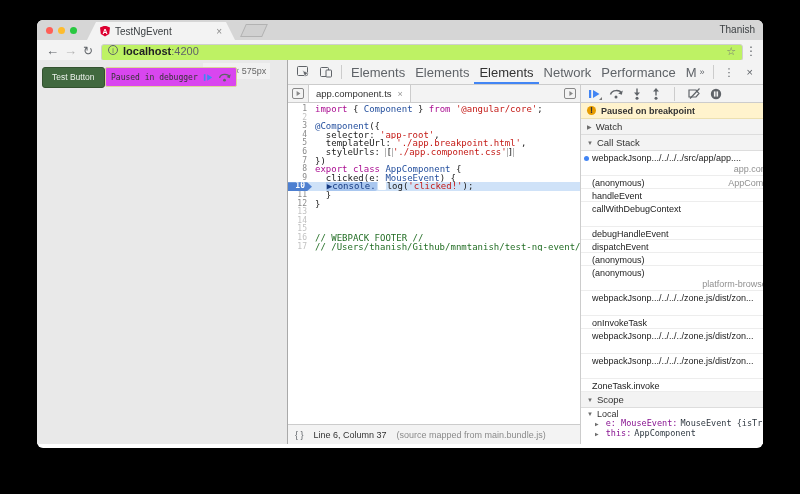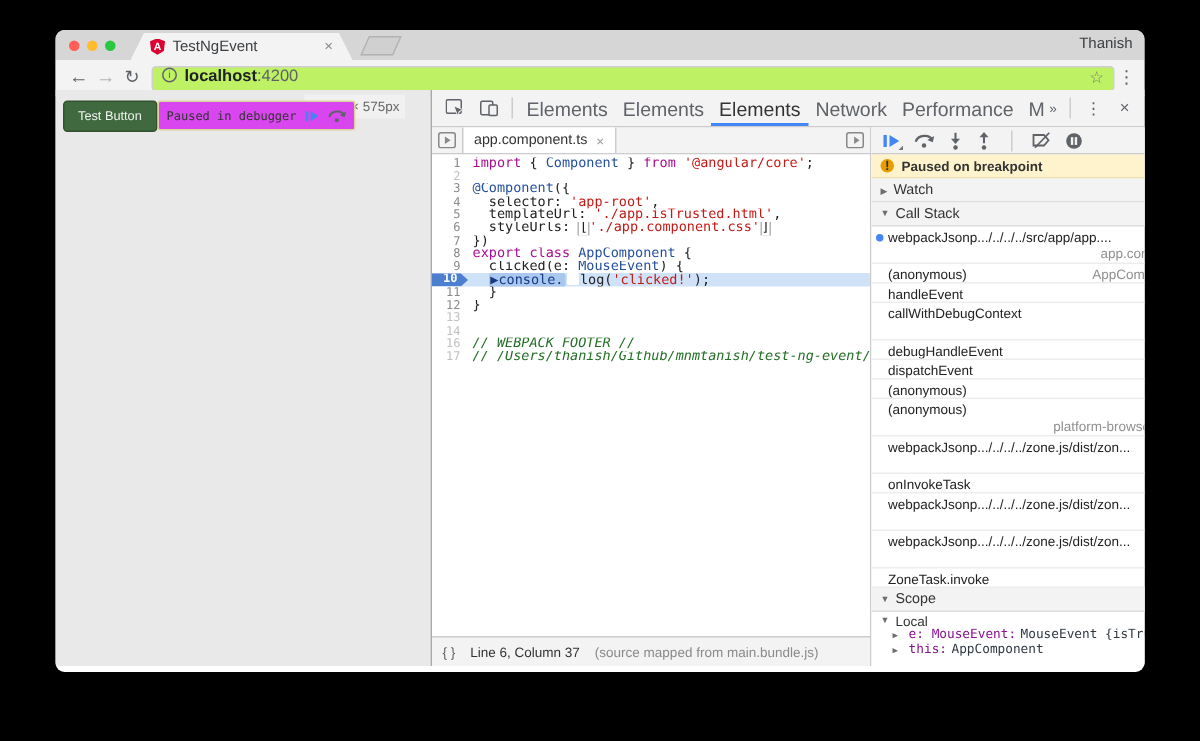--- a/index.html
+++ b/index.html
@@ -87,21 +87,21 @@
   .editor { flex:1 1 auto; overflow:hidden; background:#fff; padding-top:2px;
     font-family:"DejaVu Sans Mono", monospace; font-size:9px; }
   .code-row { display:flex; height:8.6px; line-height:8.8px; white-space:pre; }
   .gutter { width:24px; flex:0 0 auto; text-align:right; padding-right:5px; color:#8a8a8a;
     font-size:8px; }
   .gutter.light { color:#c2c2c2; }
   .gutter.g-exec { background:#4d7fd0; color:#fff; font-weight:bold;
     clip-path:polygon(0 0,80% 0,100% 50%,80% 100%,0 100%); padding-right:7px;text-align:right; }
   .codetext { flex:1 1 auto; overflow:hidden; padding-left:3px; color:#222; }
   .code-row.exec { background:#cfe2f8; }
-  .tk-kw { color:#aa0d91; } .tk-st { color:#c41a16; } .tk-cm { color:#236e25; font-style:italic; }
+  .tk-kw { color:#aa0d91; } .tk-st { color:#c41a16; } .tk-cm { color:#236e25; }
   .tk-ty { color:#25509e; } .tk-pl { color:#222; }
   .tk-bk { color:#222; border:1px solid #b5b5b5; margin:-1px 0; }
   .tk-ex { background:#a9c7ef; border-radius:2px; color:#163a80; padding:0 1px; }
   .tk-gap { display:inline-block; width:8px; height:8px; background:#fff; border-radius:1px;
     vertical-align:-1px; margin:0 1px; }
 
   .statusbar { height:20px; background:#f3f3f3; border-top:1px solid #ccc; display:flex;
     align-items:center; padding:0 7px; gap:10px; flex:0 0 auto; }
   .bracebtn { font-size:9px; color:#5f6368; }
   .linecol { font-size:9px; color:#333; }
@@ -249,30 +249,31 @@
                   <path d="M5.4 3 L9 5.5 L5.4 8 Z" fill="#888"></path>
                 </svg>
             </span>
           </div>
 
           <div class="editor">
               <div class="code-row"><span class="gutter">1</span><span class="codetext"><span class="tk-kw">import</span><span class="tk-pl"> { </span><span class="tk-ty">Component</span><span class="tk-pl"> } </span><span class="tk-kw">from</span><span class="tk-pl"> </span><span class="tk-st">'@angular/core'</span><span class="tk-pl">;</span></span></div>
               <div class="code-row"><span class="gutter light">2</span><span class="codetext"></span></div>
               <div class="code-row"><span class="gutter">3</span><span class="codetext"><span class="tk-ty">@Component</span><span class="tk-pl">({</span></span></div>
               <div class="code-row"><span class="gutter">4</span><span class="codetext"><span class="tk-pl">  selector: </span><span class="tk-st">'app-root'</span><span class="tk-pl">,</span></span></div>
-              <div class="code-row"><span class="gutter">5</span><span class="codetext"><span class="tk-pl">  templateUrl: </span><span class="tk-st">'./app.isTrusted.html'</span><span class="tk-pl">,</span></span></div>
+              <div class="code-row"><span class="gutter">5</span><span class="codetext"><span class="tk-pl">  templateUrl: </span><span class="tk-st">'./app.breakpoint.html'</span><span class="tk-pl">,</span></span></div>
               <div class="code-row"><span class="gutter">6</span><span class="codetext"><span class="tk-pl">  styleUrls: </span><span class="tk-bk">[</span><span class="tk-st">'./app.component.css'</span><span class="tk-bk">]</span></span></div>
               <div class="code-row"><span class="gutter">7</span><span class="codetext"><span class="tk-pl">})</span></span></div>
               <div class="code-row"><span class="gutter">8</span><span class="codetext"><span class="tk-kw">export</span><span class="tk-pl"> </span><span class="tk-kw">class</span><span class="tk-pl"> </span><span class="tk-ty">AppComponent</span><span class="tk-pl"> {</span></span></div>
               <div class="code-row"><span class="gutter">9</span><span class="codetext"><span class="tk-pl">  clicked(e: </span><span class="tk-ty">MouseEvent</span><span class="tk-pl">) {</span></span></div>
               <div class="code-row exec"><span class="gutter g-exec">10</span><span class="codetext"><span class="tk-pl">  </span><span class="tk-ex">▶console.</span><span class="tk-gap"></span><span class="tk-pl">log(</span><span class="tk-st">'clicked!'</span><span class="tk-pl">);</span></span></div>
               <div class="code-row"><span class="gutter">11</span><span class="codetext"><span class="tk-pl">  }</span></span></div>
               <div class="code-row"><span class="gutter">12</span><span class="codetext"><span class="tk-pl">}</span></span></div>
               <div class="code-row"><span class="gutter light">13</span><span class="codetext"></span></div>
               <div class="code-row"><span class="gutter light">14</span><span class="codetext"></span></div>
+              <div class="code-row"><span class="gutter light">15</span><span class="codetext"></span></div>
               <div class="code-row"><span class="gutter light">16</span><span class="codetext"><span class="tk-cm">// WEBPACK FOOTER //</span></span></div>
               <div class="code-row"><span class="gutter light">17</span><span class="codetext"><span class="tk-cm">// /Users/thanish/Github/mnmtanish/test-ng-event/src/app/app.component.ts</span></span></div>
             </div>
 
           <div class="statusbar">
             <span class="bracebtn">{ }</span>
             <span class="linecol">Line 6, Column 37</span>
             <span class="mapped">(source mapped from main.bundle.js)</span>
           </div>
         </div>

